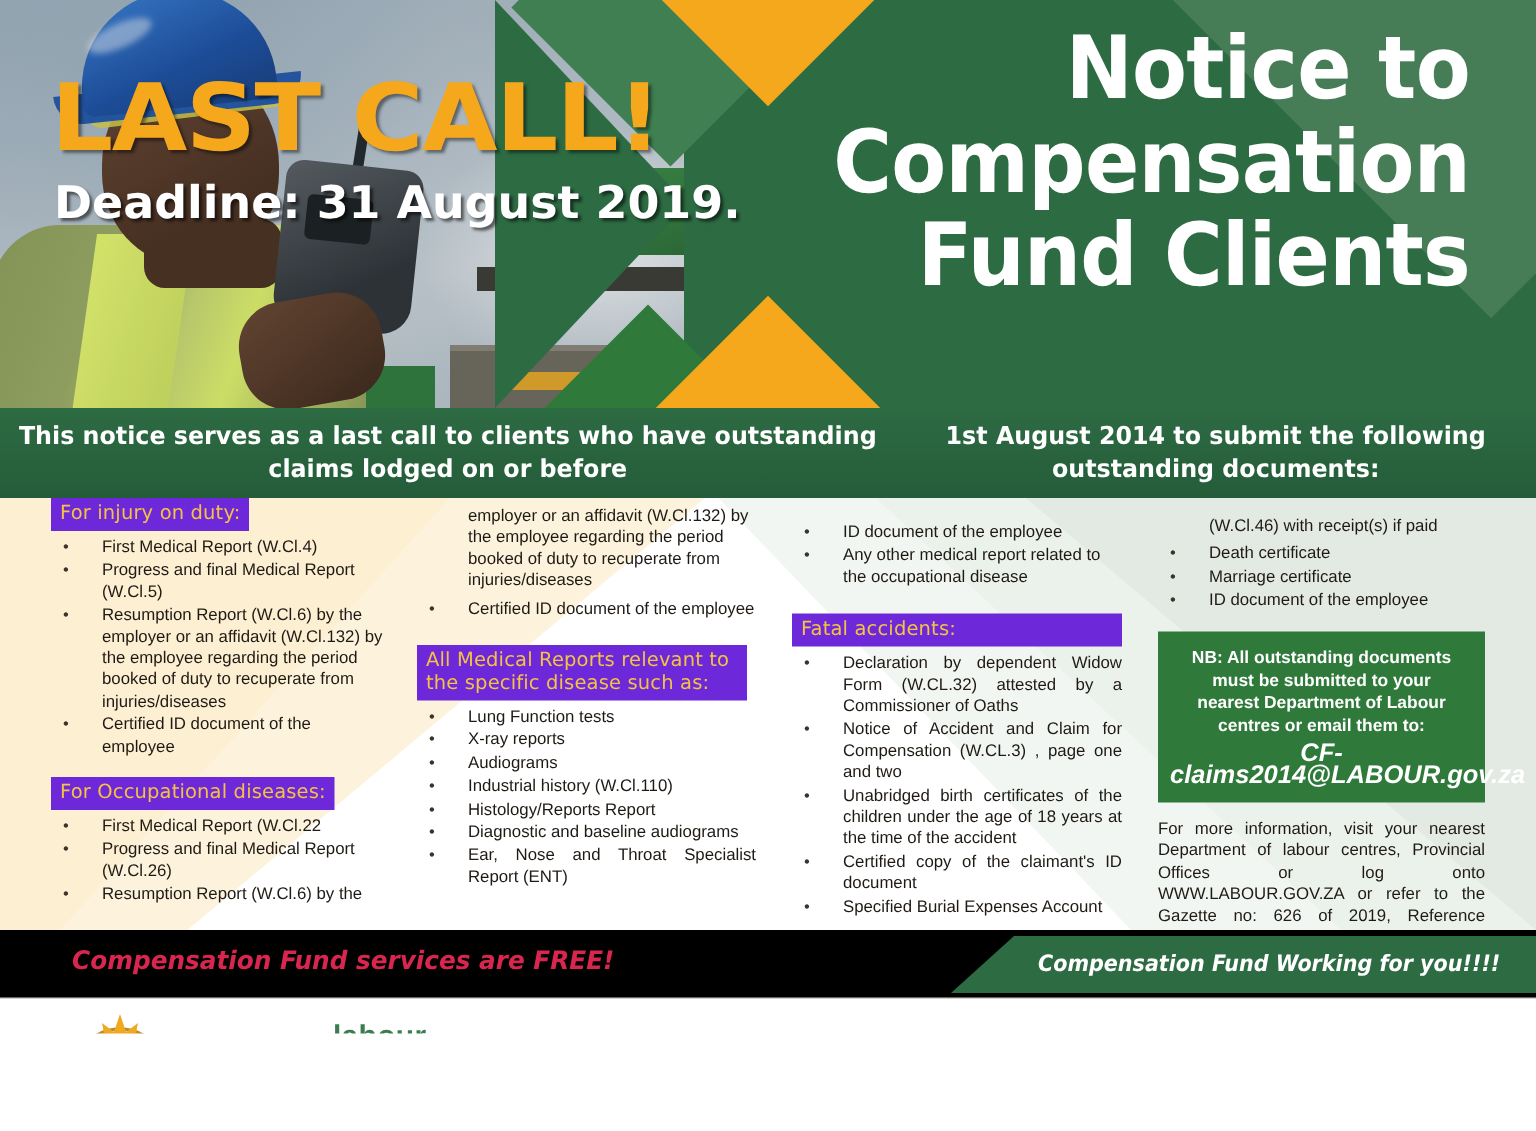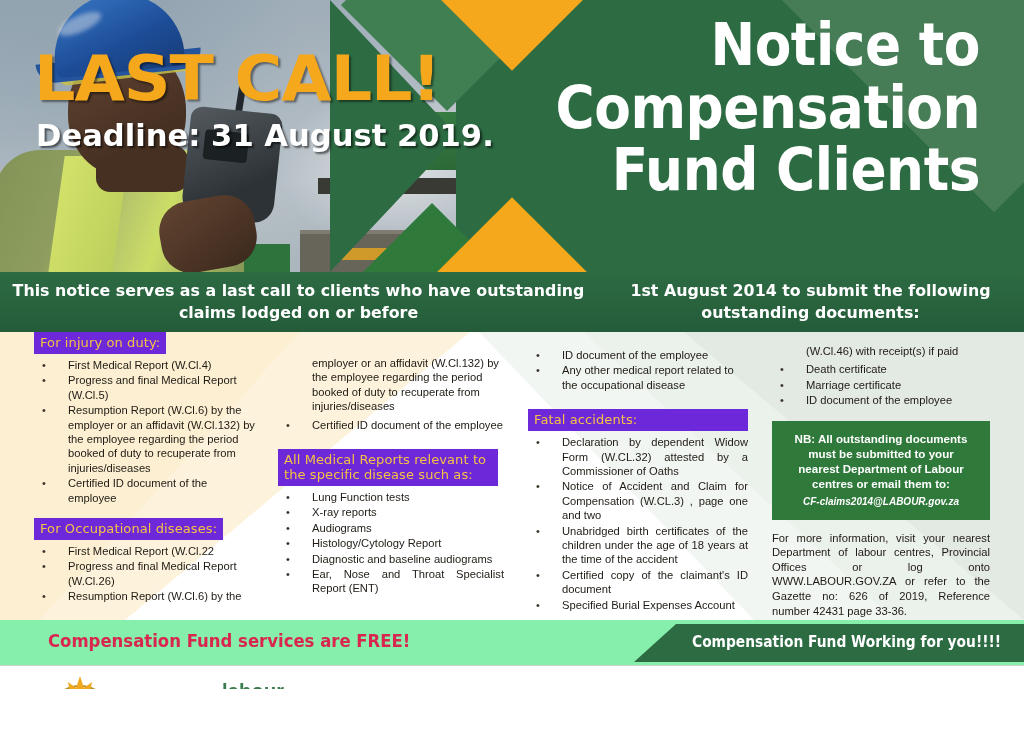--- a/index.html
+++ b/index.html
@@ -99,25 +99,25 @@
       padding:3px 6px 4px 6px;font-family:"DejaVu Sans",sans-serif;letter-spacing:.1px;}
   ul.docs{list-style:none;margin:4px 0 0 0;padding:0;}
   ul.docs li{position:relative;padding-left:34px;color:#1f1a14;font-size:11.2px;line-height:14.4px;
       margin-bottom:1px;font-family:"Liberation Sans",sans-serif;}
   ul.docs li:before{content:"\2022";position:absolute;left:8px;top:0;color:#3a342a;font-size:11px;}
   ul.docs li.just{text-align:justify;padding-right:2px;}
   p.cont{margin:0;padding-left:34px;color:#1f1a14;font-size:11.2px;line-height:14.4px;}
 
   .nb-box{background:#2f7a3b;color:#ffffff;padding:10px 8px 11px 8px;text-align:center;
       font-weight:bold;font-size:11.6px;line-height:15px;font-family:"Liberation Sans",sans-serif;}
-  .nb-box .email{display:block;font-style:italic;margin-top:3px;font-size:10px;}
+  .nb-box .email{display:block;font-style:italic;margin-top:3px;font-size:17px;}
   .moreinfo{margin-top:11px;color:#1f1a14;font-size:11.2px;line-height:14.6px;text-align:justify;}
 
   
-  .freebar{position:absolute;left:0;top:620px;width:1024px;height:46px;background:#86efac;}
+  .freebar{position:absolute;left:0;top:620px;width:1024px;height:46px;background:#000000;font-style:italic;}
   .freebar .free-text{position:absolute;left:48px;top:11px;color:#d9264f;font-weight:bold;font-size:17px;
       font-family:"DejaVu Sans",sans-serif;transform:scaleX(.97);transform-origin:left center;}
   .green-flag{position:absolute;right:0;top:4px;width:390px;height:38px;background:#2d6b43;
       clip-path:polygon(42px 0,390px 0,390px 38px,0 38px);}
   .green-flag span{position:absolute;left:58px;top:9px;color:#fff;font-weight:bold;font-size:15px;
       font-family:"DejaVu Sans",sans-serif;transform:scaleX(.92);transform-origin:left center;white-space:nowrap;}
   .hr-thin{position:absolute;left:0;top:665px;width:1024px;height:1px;background:#cdd2cd;}
 
   
   .footer{position:absolute;left:0;top:666px;width:1024px;height:88px;background:#fff;}
@@ -197,35 +197,36 @@
       </ul>
       <div style="height:12px;"></div>
       <div class="sec-head">For Occupational diseases:</div>
       <ul class="docs">
         <li>First Medical Report (W.Cl.22</li>
         <li>Progress and final Medical Report (W.Cl.26)</li>
         <li>Resumption Report (W.Cl.6) by the</li>
       </ul>
     </div>
 
-    <div class="col" style="left:278px;width:228px;padding-top:24px;">
+    <div class="col" style="left:278px;width:228px;padding-top:5px;">
       <p class="cont">employer or an affidavit (W.Cl.132) by the employee regarding the period booked of duty to recuperate from injuries/diseases</p>
       <ul class="docs">
         <li>Certified ID document of the employee</li>
       </ul>
       <div style="height:16px;"></div>
       <div class="sec-head" style="display:block;width:208px;">
         <span>All Medical Reports relevant to</span><br>
         <span>the specific disease such as:</span>
       </div>
       <ul class="docs">
         <li>Lung Function tests</li>
         <li>X-ray reports</li>
         <li>Audiograms</li>
-        <li>Histology/Cytology Report</li>
+        <li>Industrial history (W.Cl.110)</li>
+        <li>Histology/Reports Report</li>
         <li>Diagnostic and baseline audiograms</li>
         <li class="just">Ear, Nose and Throat Specialist Report (ENT)</li>
       </ul>
     </div>
 
     <div class="col" style="left:528px;width:222px;padding-top:12px;">
       <ul class="docs">
         <li>ID document of the employee</li>
         <li>Any other medical report related to the occupational disease</li>
       </ul>

